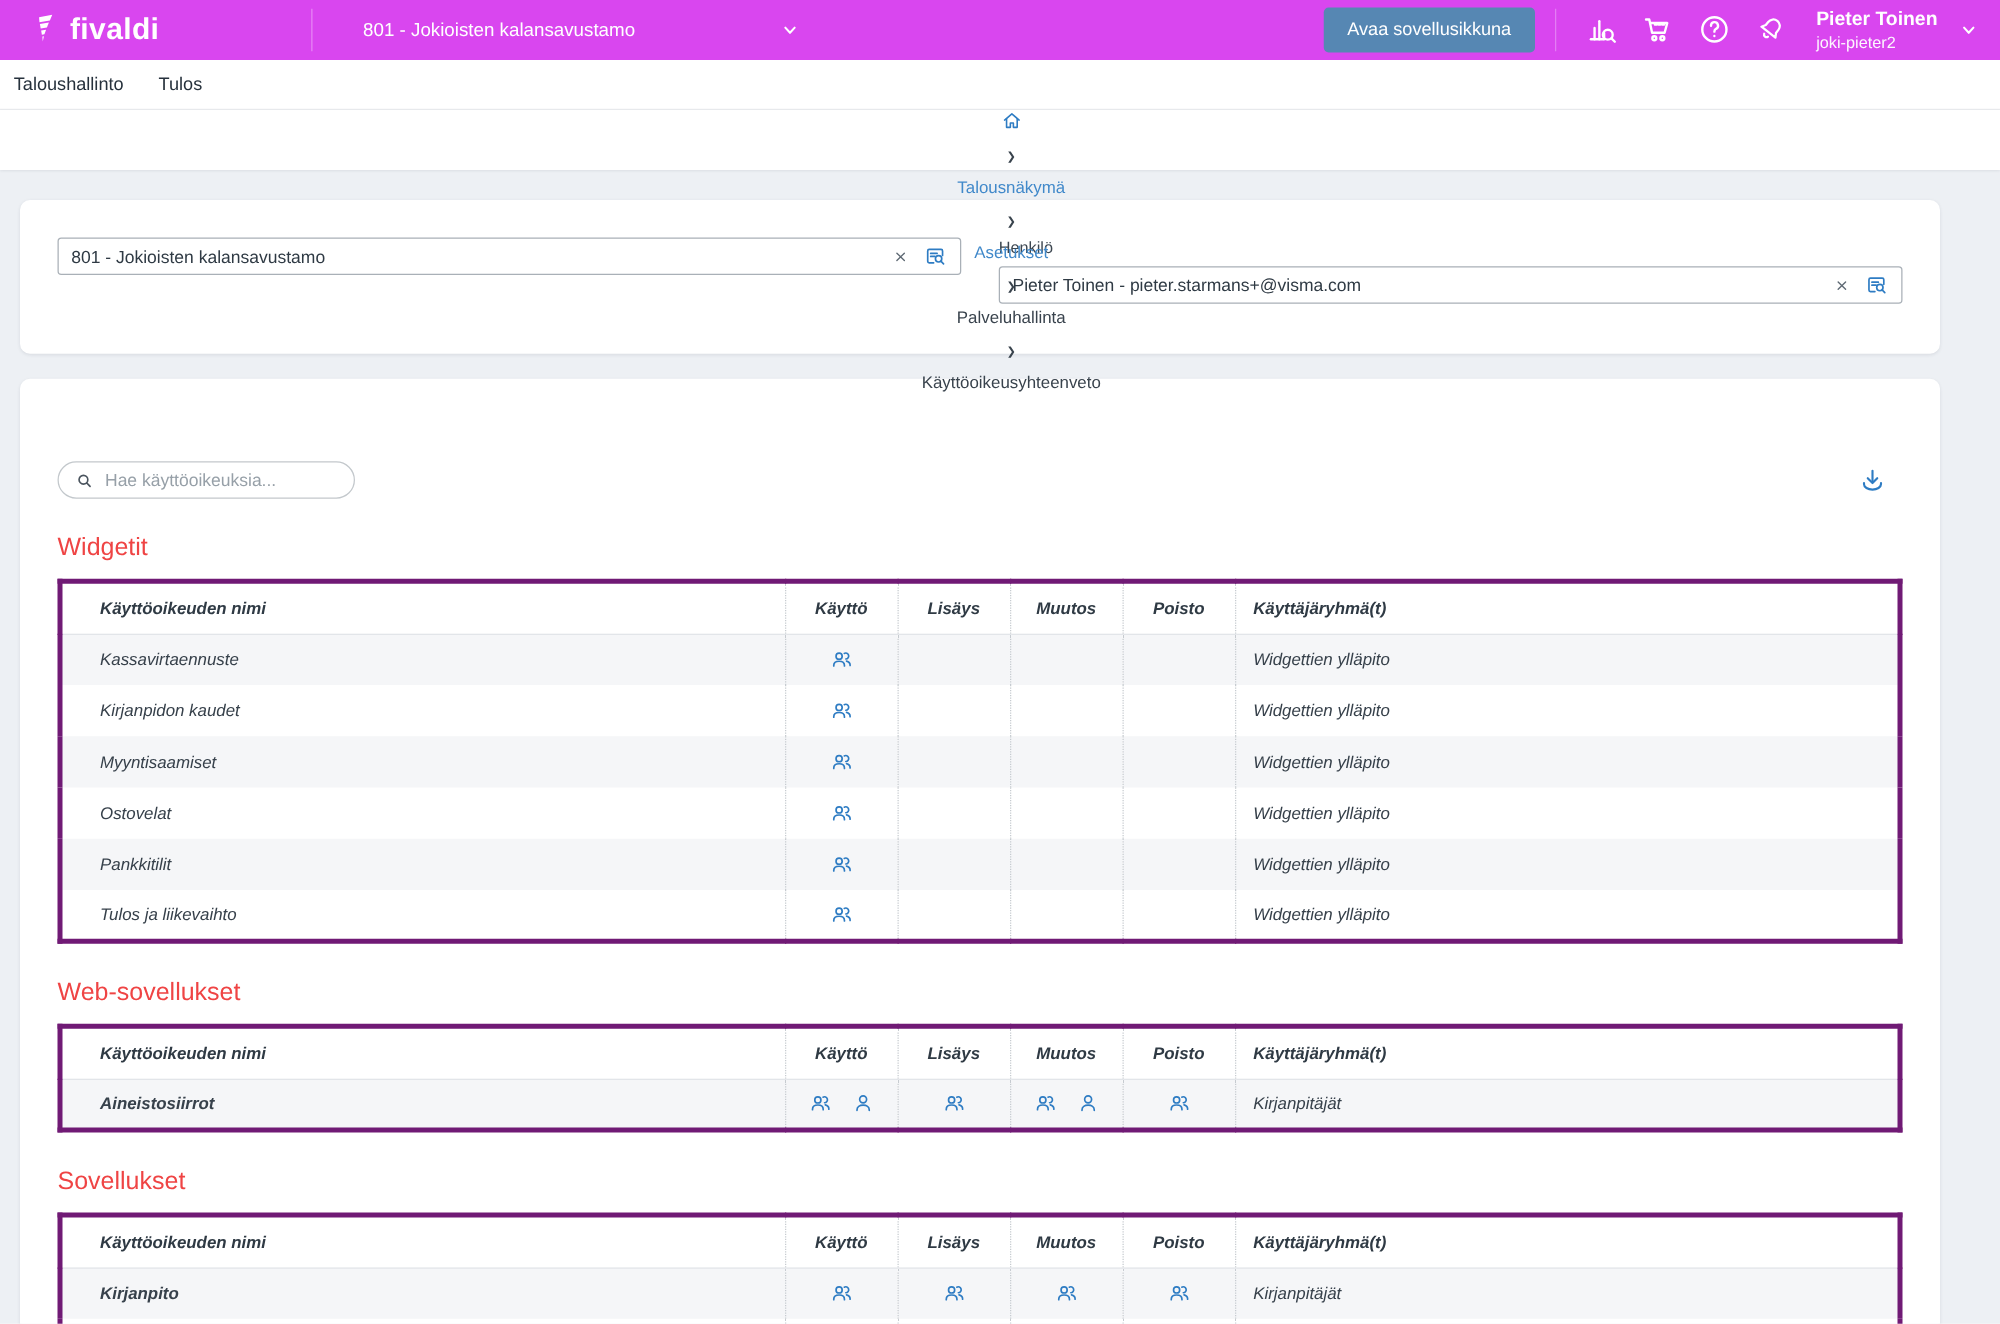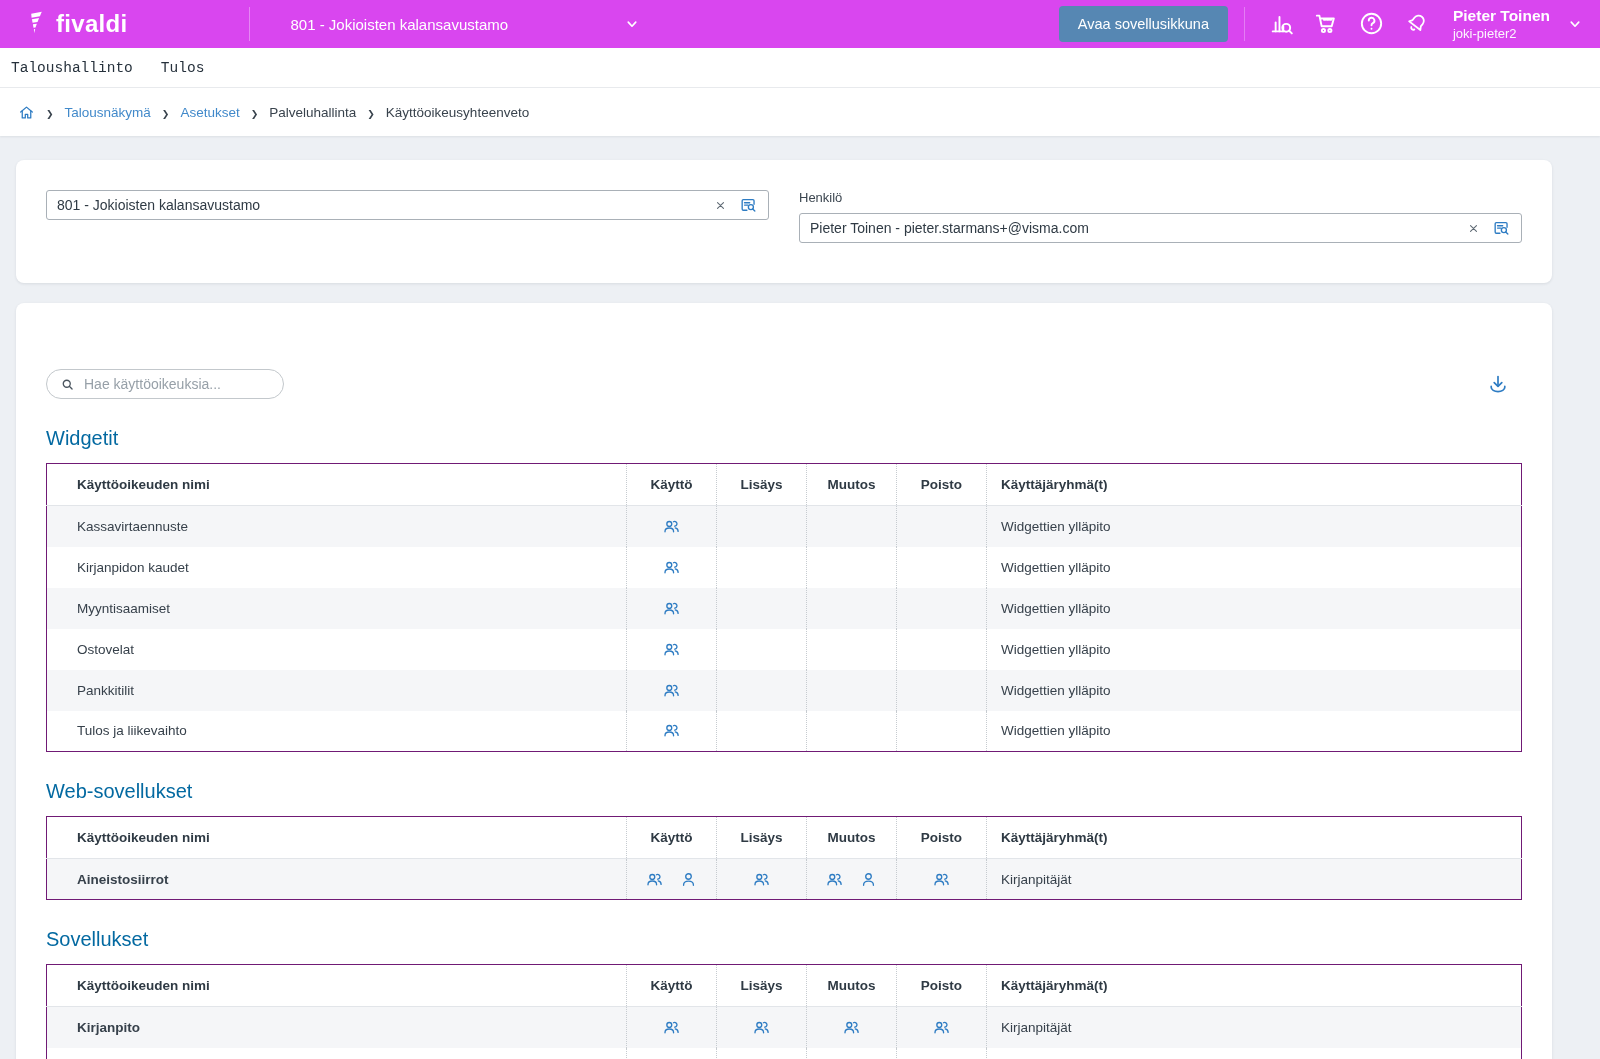--- a/index.html
+++ b/index.html
@@ -31,28 +31,29 @@
   .icon-btn { background:none; border:none; color:#fff; width:27px; height:27px; margin:0 9px; cursor:pointer; padding:0; }
   .icon-btn svg { width:27px; height:27px; display:block; }
   .user-block { display:flex; align-items:center; margin-left:14px; cursor:pointer; }
   .user-texts { line-height:1.28; }
   .user-name { font-size:15.5px; font-weight:700; }
   .user-handle { font-size:13px; font-weight:400; opacity:.95; }
   .user-block > svg { width:18px; height:18px; margin-left:16px; }
 
   
   .tabs { height:40px; background:#fff; display:flex; align-items:center; padding-left:11px; gap:28px; border-bottom:1px solid #e9ebee; }
-  .tab { font-size:14.5px; color:#26313c; cursor:pointer;font-family:Liberation Mono, monospace; }
+  .tab { font-size:14.5px; color:#26313c; cursor:pointer; }
 
   
   .crumbbar {
     height:48px; background:#fff; display:flex; align-items:center;
     padding-left:18px; gap:11px; font-size:13.5px;
     box-shadow:0 1px 2px rgba(20,35,50,.08);
     position:relative;
+    flex-direction:column;
   }
   .crumbbar .home svg { width:17px; height:17px; color:#2e7cc3; display:block; }
   .crumb-sep::before { content:"❯"; font-size:9px; color:#39434d; font-weight:700; }
   .crumb-link { color:#4189ca; cursor:pointer; }
   .crumb-current { color:#39434d; }
 
   
   .main { padding:24px 48px 0 16px; }
   .card { background:#fff; border-radius:8px; box-shadow:0 1px 3px rgba(26,42,58,.1); }
   .card-filters { padding:30px 30px 40px; display:flex; gap:30px; }
@@ -78,22 +79,22 @@
     display:flex; align-items:center; padding:0 13px; gap:9px; background:#fff;
   }
   .search-pill svg { width:15px; height:15px; color:#4a545e; flex:none; }
   .search-pill input {
     flex:1; border:none; outline:none; font-family:inherit; font-size:14px; color:#2f3a44; background:transparent;
   }
   .search-pill input::placeholder { color:#97a0a8; }
   .download-btn { background:none; border:none; padding:0; margin-right:12px; cursor:pointer; color:#2e7cc3; width:24px; height:24px; }
   .download-btn svg { width:24px; height:24px; display:block; }
 
-  .section h2 { font-size:20px; font-weight:500; color:#0369a1; margin:28px 0 13px; }
-  table { width:100%; border-collapse:collapse; border:1px solid #701a75; table-layout:fixed; }
+  .section h2 { font-size:20px; font-weight:500; color:#ef4444; margin:28px 0 13px; }
+  table { width:100%; border-collapse:collapse; border:4px solid #701a75; table-layout:fixed;font-style:italic; }
   col.c-name { width:580px; }
   col.c-ico { width:90px; }
   col.c-groups { width:auto; }
   thead th {
     height:42px; background:#fff; border-bottom:1px solid #e2e5e9;
     font-size:13.5px; font-weight:700; color:#2f3a44; text-align:left; padding:0 4px;
   }
   th.c-name, td.c-name { padding-left:30px; }
   th.c-ico { text-align:center; }
   th.c-ico, td.c-ico, th.c-groups, td.c-groups { border-left:1px dotted #c6cbd0; }

